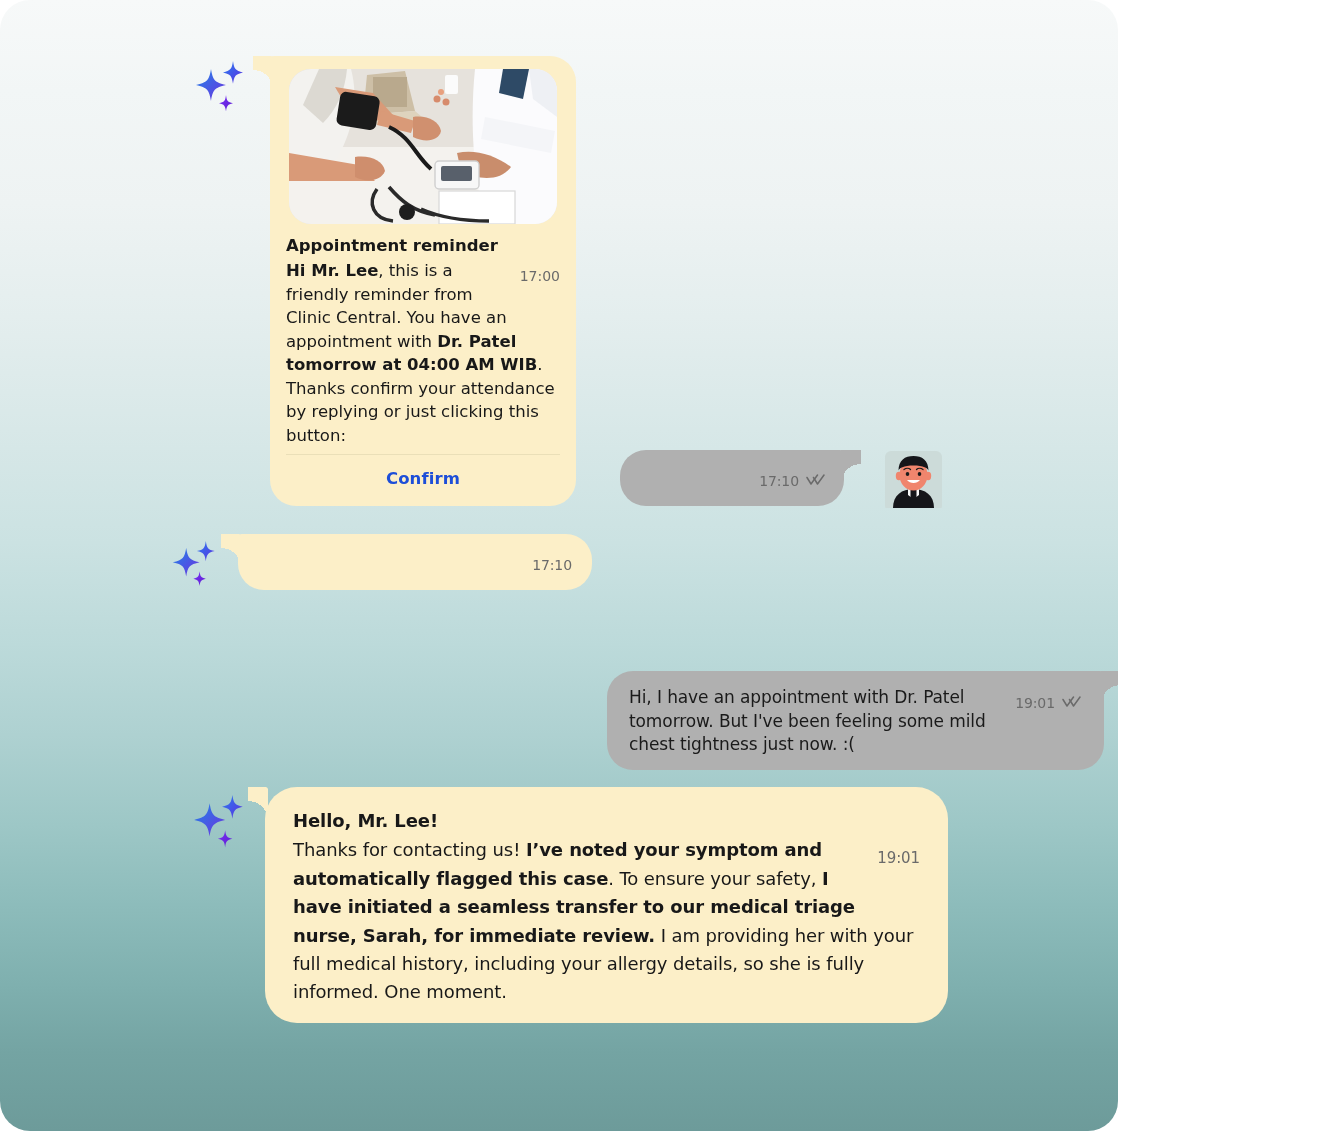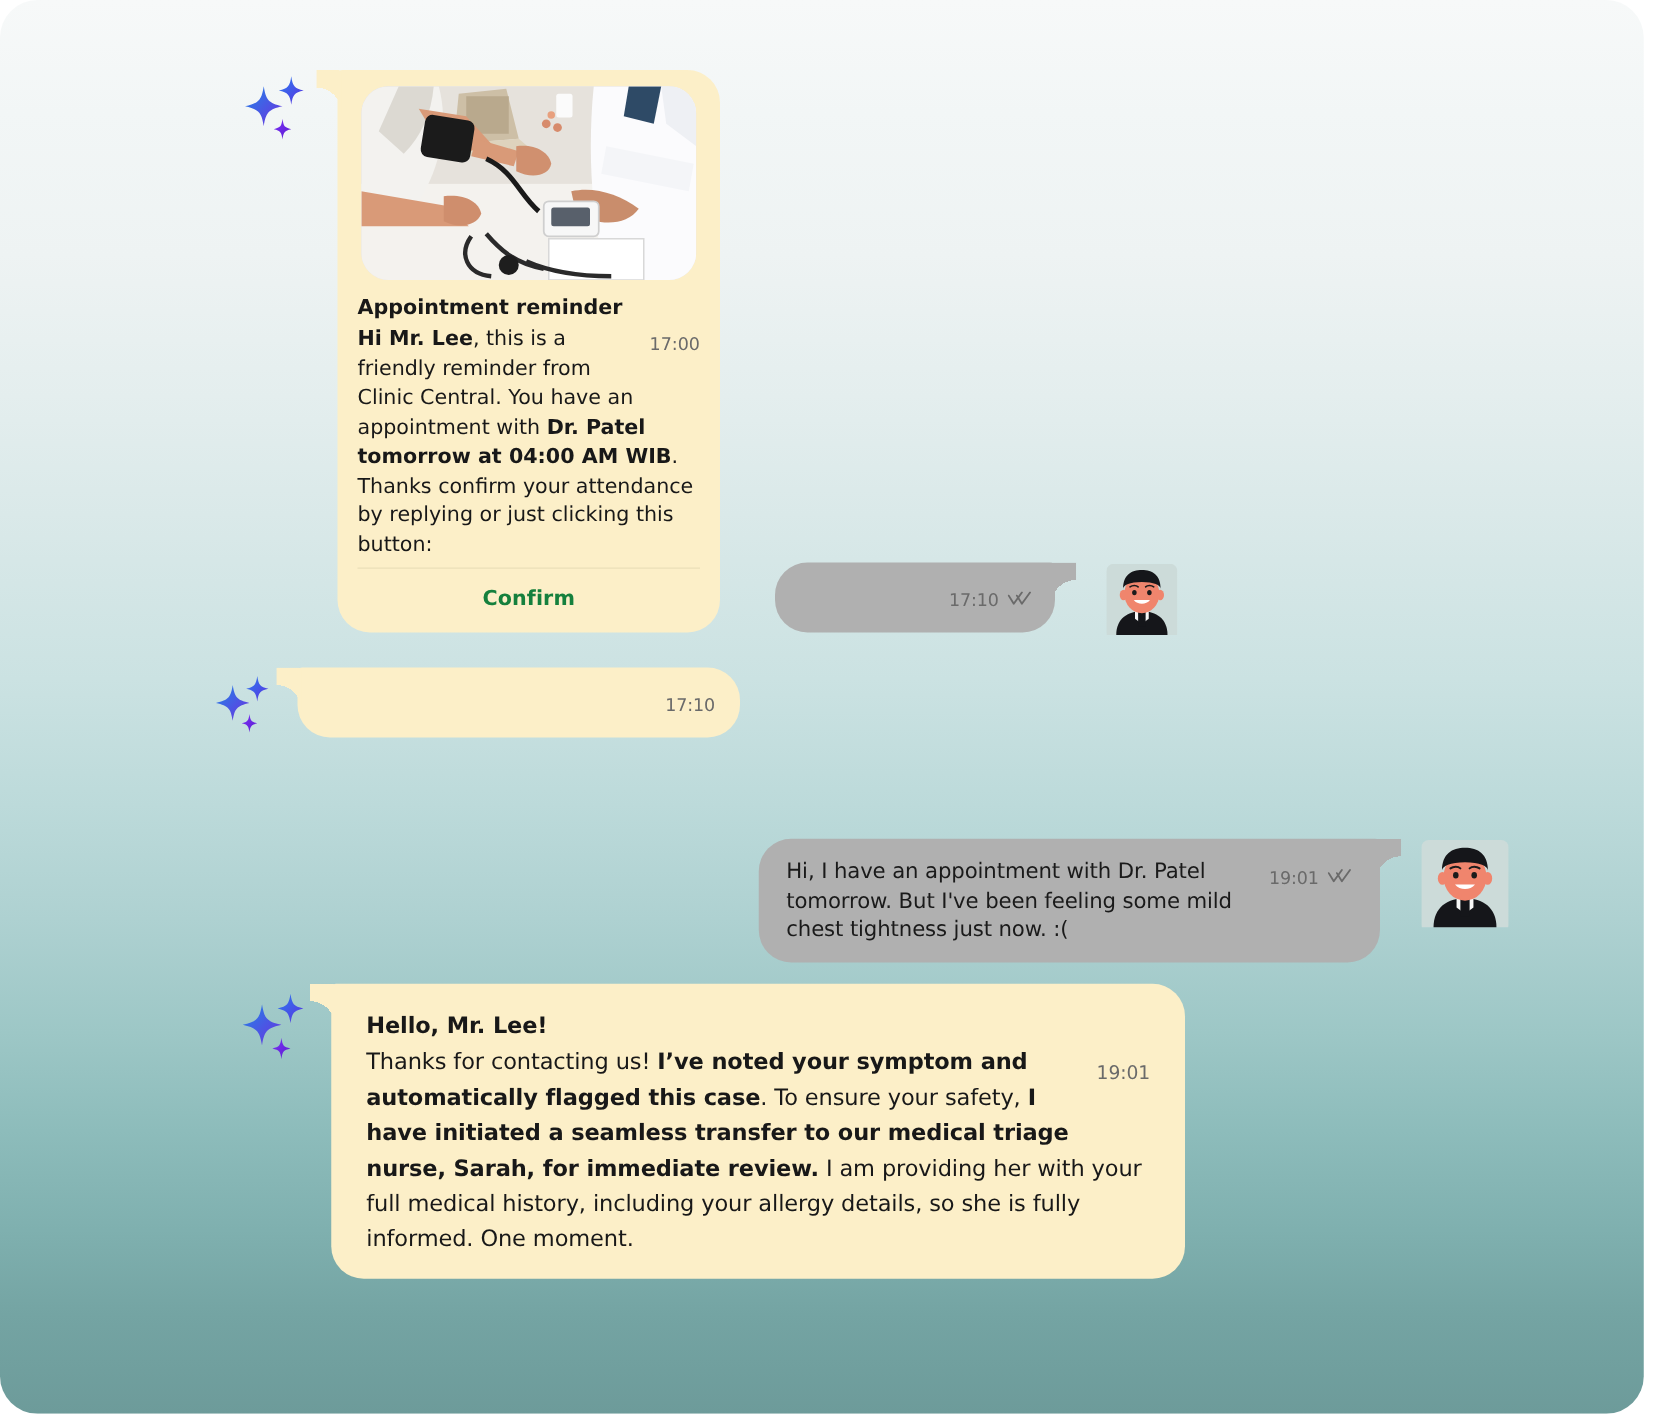--- a/index.html
+++ b/index.html
@@ -9,21 +9,21 @@
   }
   body {
     width: 1326px;
     height: 1131px;
     font-family: "DejaVu Sans", sans-serif;
     overflow: hidden;
   }
 
   .screen {
     position: relative;
-    width: 1315px;
+    width: 1118px;
     height: 1131px;
     border-radius: 30px;
     overflow: hidden;
     background: linear-gradient(
       to bottom,
       #f7f9f9 0%,
       #f2f6f6 8%,
       #eef3f3 18%,
       #e4eeee 28%,
       #d8e8e8 38%,
@@ -151,21 +151,21 @@
     height: 1px;
     background: #eadfb8;
     margin: 7px 0 0 0;
   }
   .confirm-btn {
     display: block;
     width: 100%;
     text-align: center;
     background: transparent;
     border: none;
-    color: #15803d;
+    color: #1d4ed8;
     font-family: "DejaVu Sans", sans-serif;
     font-weight: 700;
     font-size: 16.5px;
     padding: 14px 0 18px 0;
     cursor: pointer;
     letter-spacing: 0.1px;
   }
 
   
   .avatar {
@@ -186,21 +186,21 @@
   #row-3 { left: 170px; top: 534px; }
   #row-3 .sparkle { margin-right: 16px; margin-top: 6px; }
   #row-3 .ai-bubble { width: 354px; padding: 14px 20px 12px 20px; }
 
   #row-4 { left: 607px; top: 671px; }
   #row-4 .user-bubble { width: 497px; padding: 15px 22px 13px 22px; }
   #row-4 .avatar { margin-left: 33px; margin-top: 1px; }
 
   #row-5 { left: 191px; top: 787px; }
   #row-5 .sparkle { margin-right: 14px; margin-top: 7px; }
-  #row-5 .ai-bubble { width: 683px; padding: 20px 28px 16px 28px; }
+  #row-5 .ai-bubble { width: 683px; padding: 20px 28px 16px 28px; border-radius: 32px; }
   #row-5 .bubble-text { font-size: 18px; line-height: 28.4px; }
   #row-5 .hello {
     font-weight: 700;
     font-size: 18px;
     display: block;
     margin-bottom: 1px;
   }
   #row-5 .meta { font-size: 15px; margin-top: 8px; }
 </style>
 </head>

